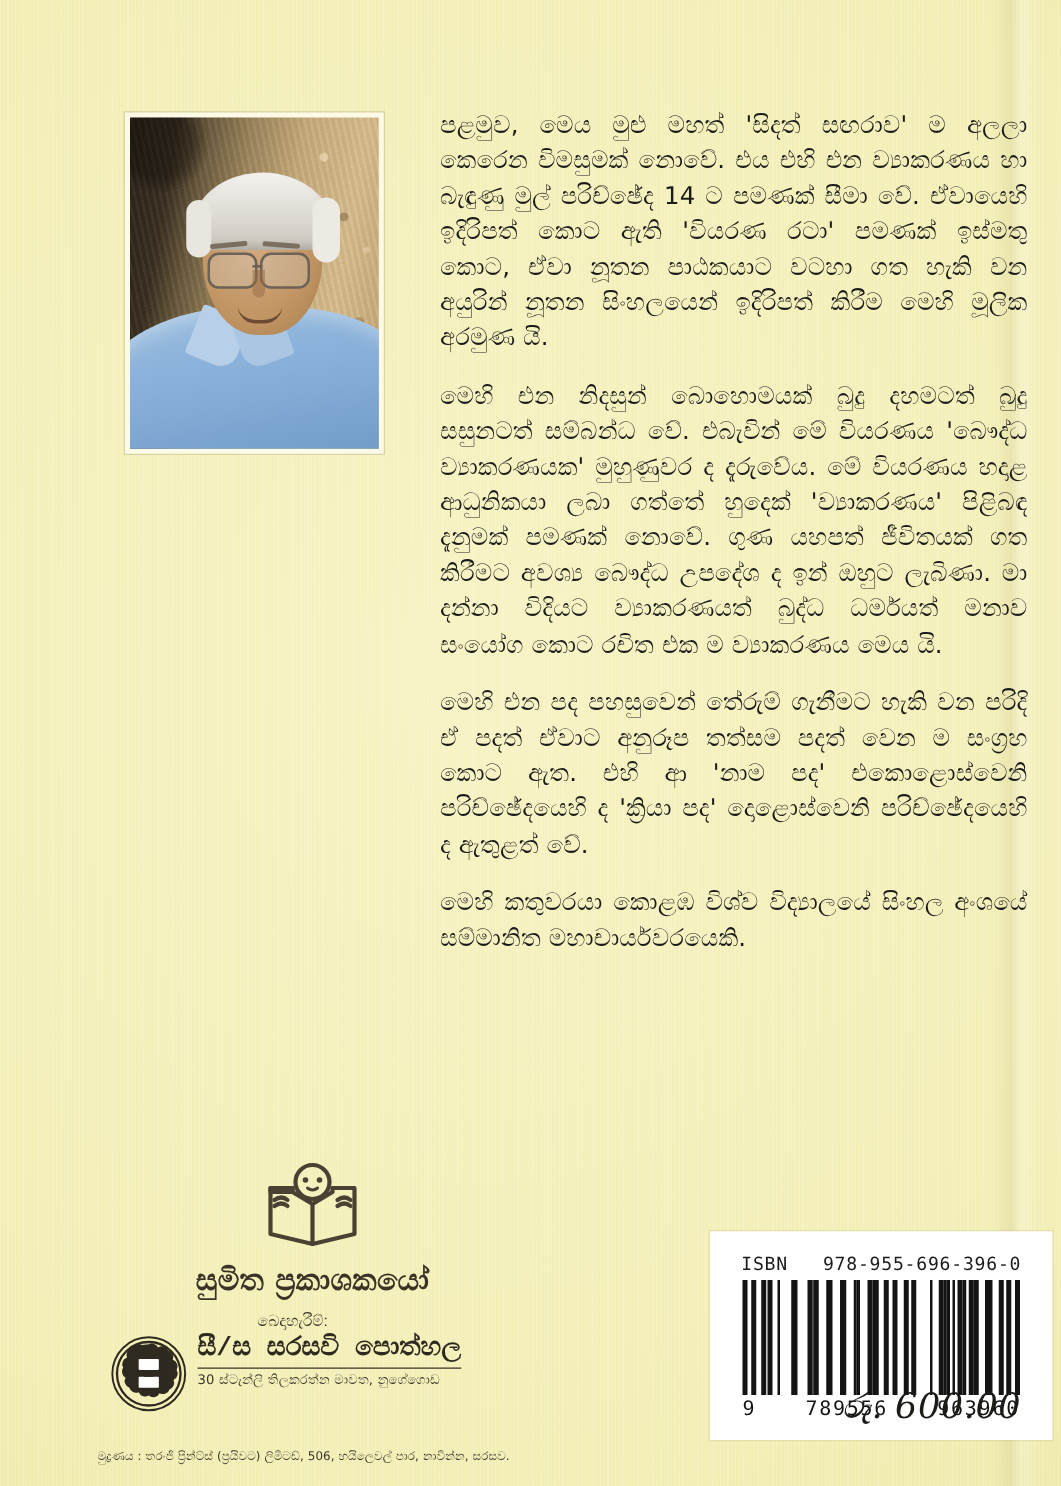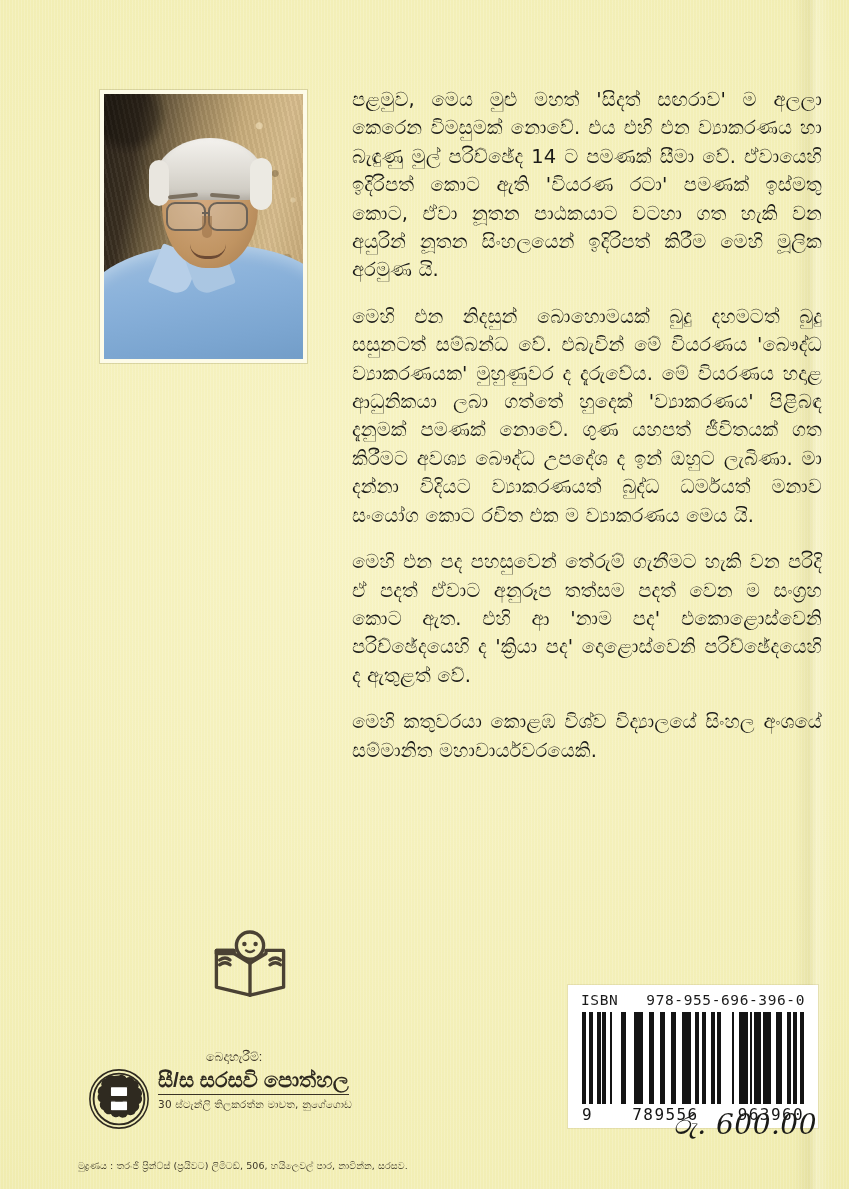--- a/index.html
+++ b/index.html
@@ -145,33 +145,33 @@
   #dist-label{
     font-size:12.5px;color:#3a3326;margin-left:118px;margin-bottom:1px;
     font-family:Liberation Sans, sans-serif;
   }
   #dist-row{display:flex;align-items:flex-start;gap:8px;}
   #dist-emblem{width:62px;height:62px;position:relative;flex:0 0 62px;margin-top:2px;}
   #dist-text{flex:1;padding-top:2px;}
   #dist-name{
     font-size:21px;font-weight:bold;color:#2f2a20;line-height:24px;
     border-bottom:1.6px solid #3a3326;padding-bottom:2px;display:inline-block;
-    font-family:Liberation Sans, sans-serif;
+    font-family:Liberation Mono, monospace;
   }
   #dist-addr{
     font-size:10.5px;color:#3a3326;margin-top:3px;letter-spacing:.2px;
     font-family:"DejaVu Sans","Liberation Sans",sans-serif;
   }
 
   
   #barcode-box{
     position:absolute;left:568px;top:985px;width:250px;height:143px;
     background:#ffffff;
     box-shadow:0 0 0 1px rgba(120,110,60,.12);
-    padding:0;
+    padding:12px;
   }
   #isbn-text{
     text-align:center;font-family:"DejaVu Sans Mono","Liberation Mono",monospace;
     font-size:14.5px;letter-spacing:.6px;color:#1b1b1b;padding-top:7px;
   }
   #bars{
     height:92px;margin:4px 14px 0 14px;display:flex;align-items:stretch;gap:0;
   }
   .bar{background:#141414;}
   .sp{background:transparent;}
@@ -234,20 +234,21 @@
           <path d="M22 40 q7 -5 13 0"></path>
           <path d="M22 46 q7 -5 13 0"></path>
           <path d="M85 40 q7 -5 13 0"></path>
           <path d="M85 46 q7 -5 13 0"></path>
         </g>
         <circle cx="53" cy="20" r="2.8" fill="#4a4133"></circle>
         <circle cx="67" cy="20" r="2.8" fill="#4a4133"></circle>
         <path d="M55 28 q5 4 10 0" fill="none" stroke="#4a4133" stroke-width="3" stroke-linecap="round"></path>
       </svg>
     </div>
+    <div id="pub-name">සුමිත ප්‍රකාශකයෝ</div>
   </div>
 
   <div id="distributor">
     <div id="dist-label">බෙදාහැරීම්:</div>
     <div id="dist-row">
       <div id="dist-emblem">
         <svg viewBox="0 0 100 100" width="62" height="62" aria-hidden="true">
           <circle cx="50" cy="50" r="47" fill="none" stroke="#2f2a20" stroke-width="2.5"></circle>
           <circle cx="50" cy="50" r="41" fill="none" stroke="#2f2a20" stroke-width="3"></circle>
           <path d="M50 12

